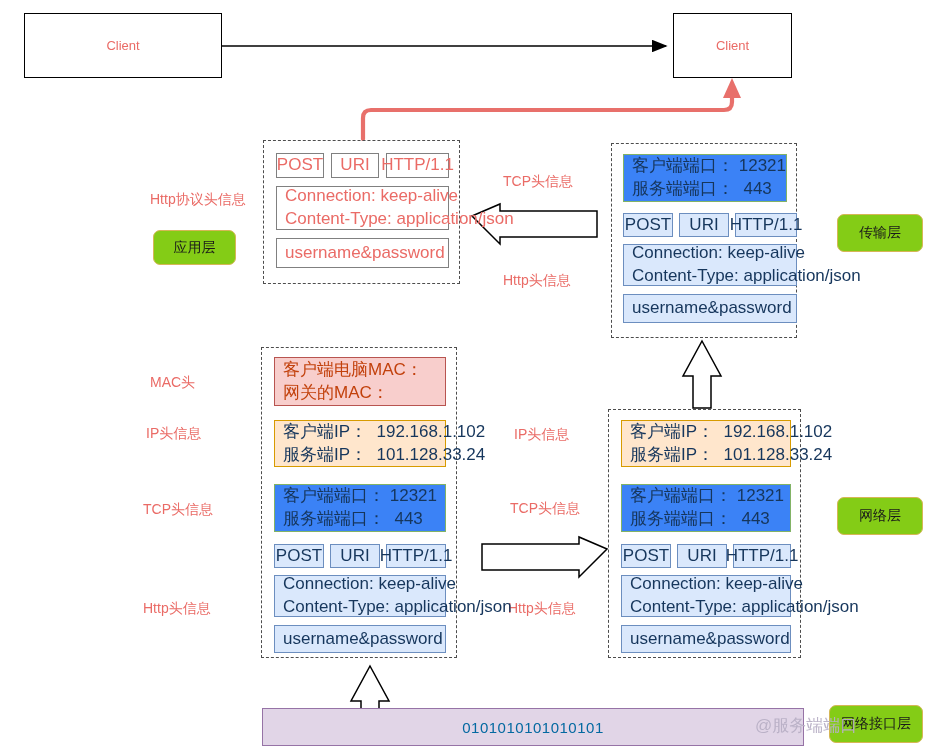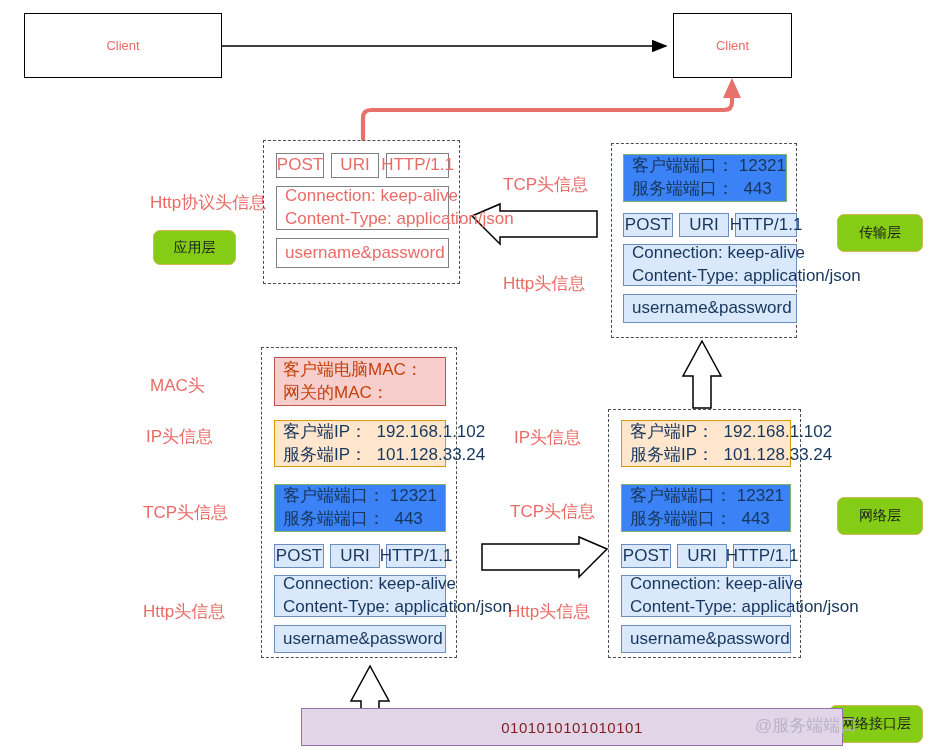--- a/index.html
+++ b/index.html
@@ -19,21 +19,21 @@
     border: 1.5px solid #000;
     background: #fff;
     display: flex; align-items: center; justify-content: center;
     color: #ea6b66;
     font-size: 13px;
   }
 
   
   .redlabel {
     color: #ea6b66;
-    font-size: 17px;
+    font-size: 14px;
     white-space: nowrap;
   }
 
   
   .layer-chip {
     background: #84cc16;
     border: 1.3px solid #d6b656;
     border-radius: 7px;
     display: flex; align-items: center; justify-content: center;
     color: #1a1a1a;
@@ -68,24 +68,23 @@
   
   .ip-orange  { background: #ffe6cc; border: 1.3px solid #d79b00; color: #16365c; }
   
   .mac-pink   { background: #f8cecc; border: 1.3px solid #b85450; color: #c2410c; }
 
   
   .bitbar {
     background: #e1d5e7;
     border: 1.3px solid #9673a6;
     display: flex; align-items: center; justify-content: center;
-    color: #7f1d1d;
+    color: #0369a1;
     font-size: 15px;
     letter-spacing: 0.5px;
-    margin-left: 39px;
   }
 
   
   .watermark {
     color: #b9b0c6;
     font-size: 17px;
     white-space: nowrap;
     opacity: .95;
     pointer-events: none;
   }

